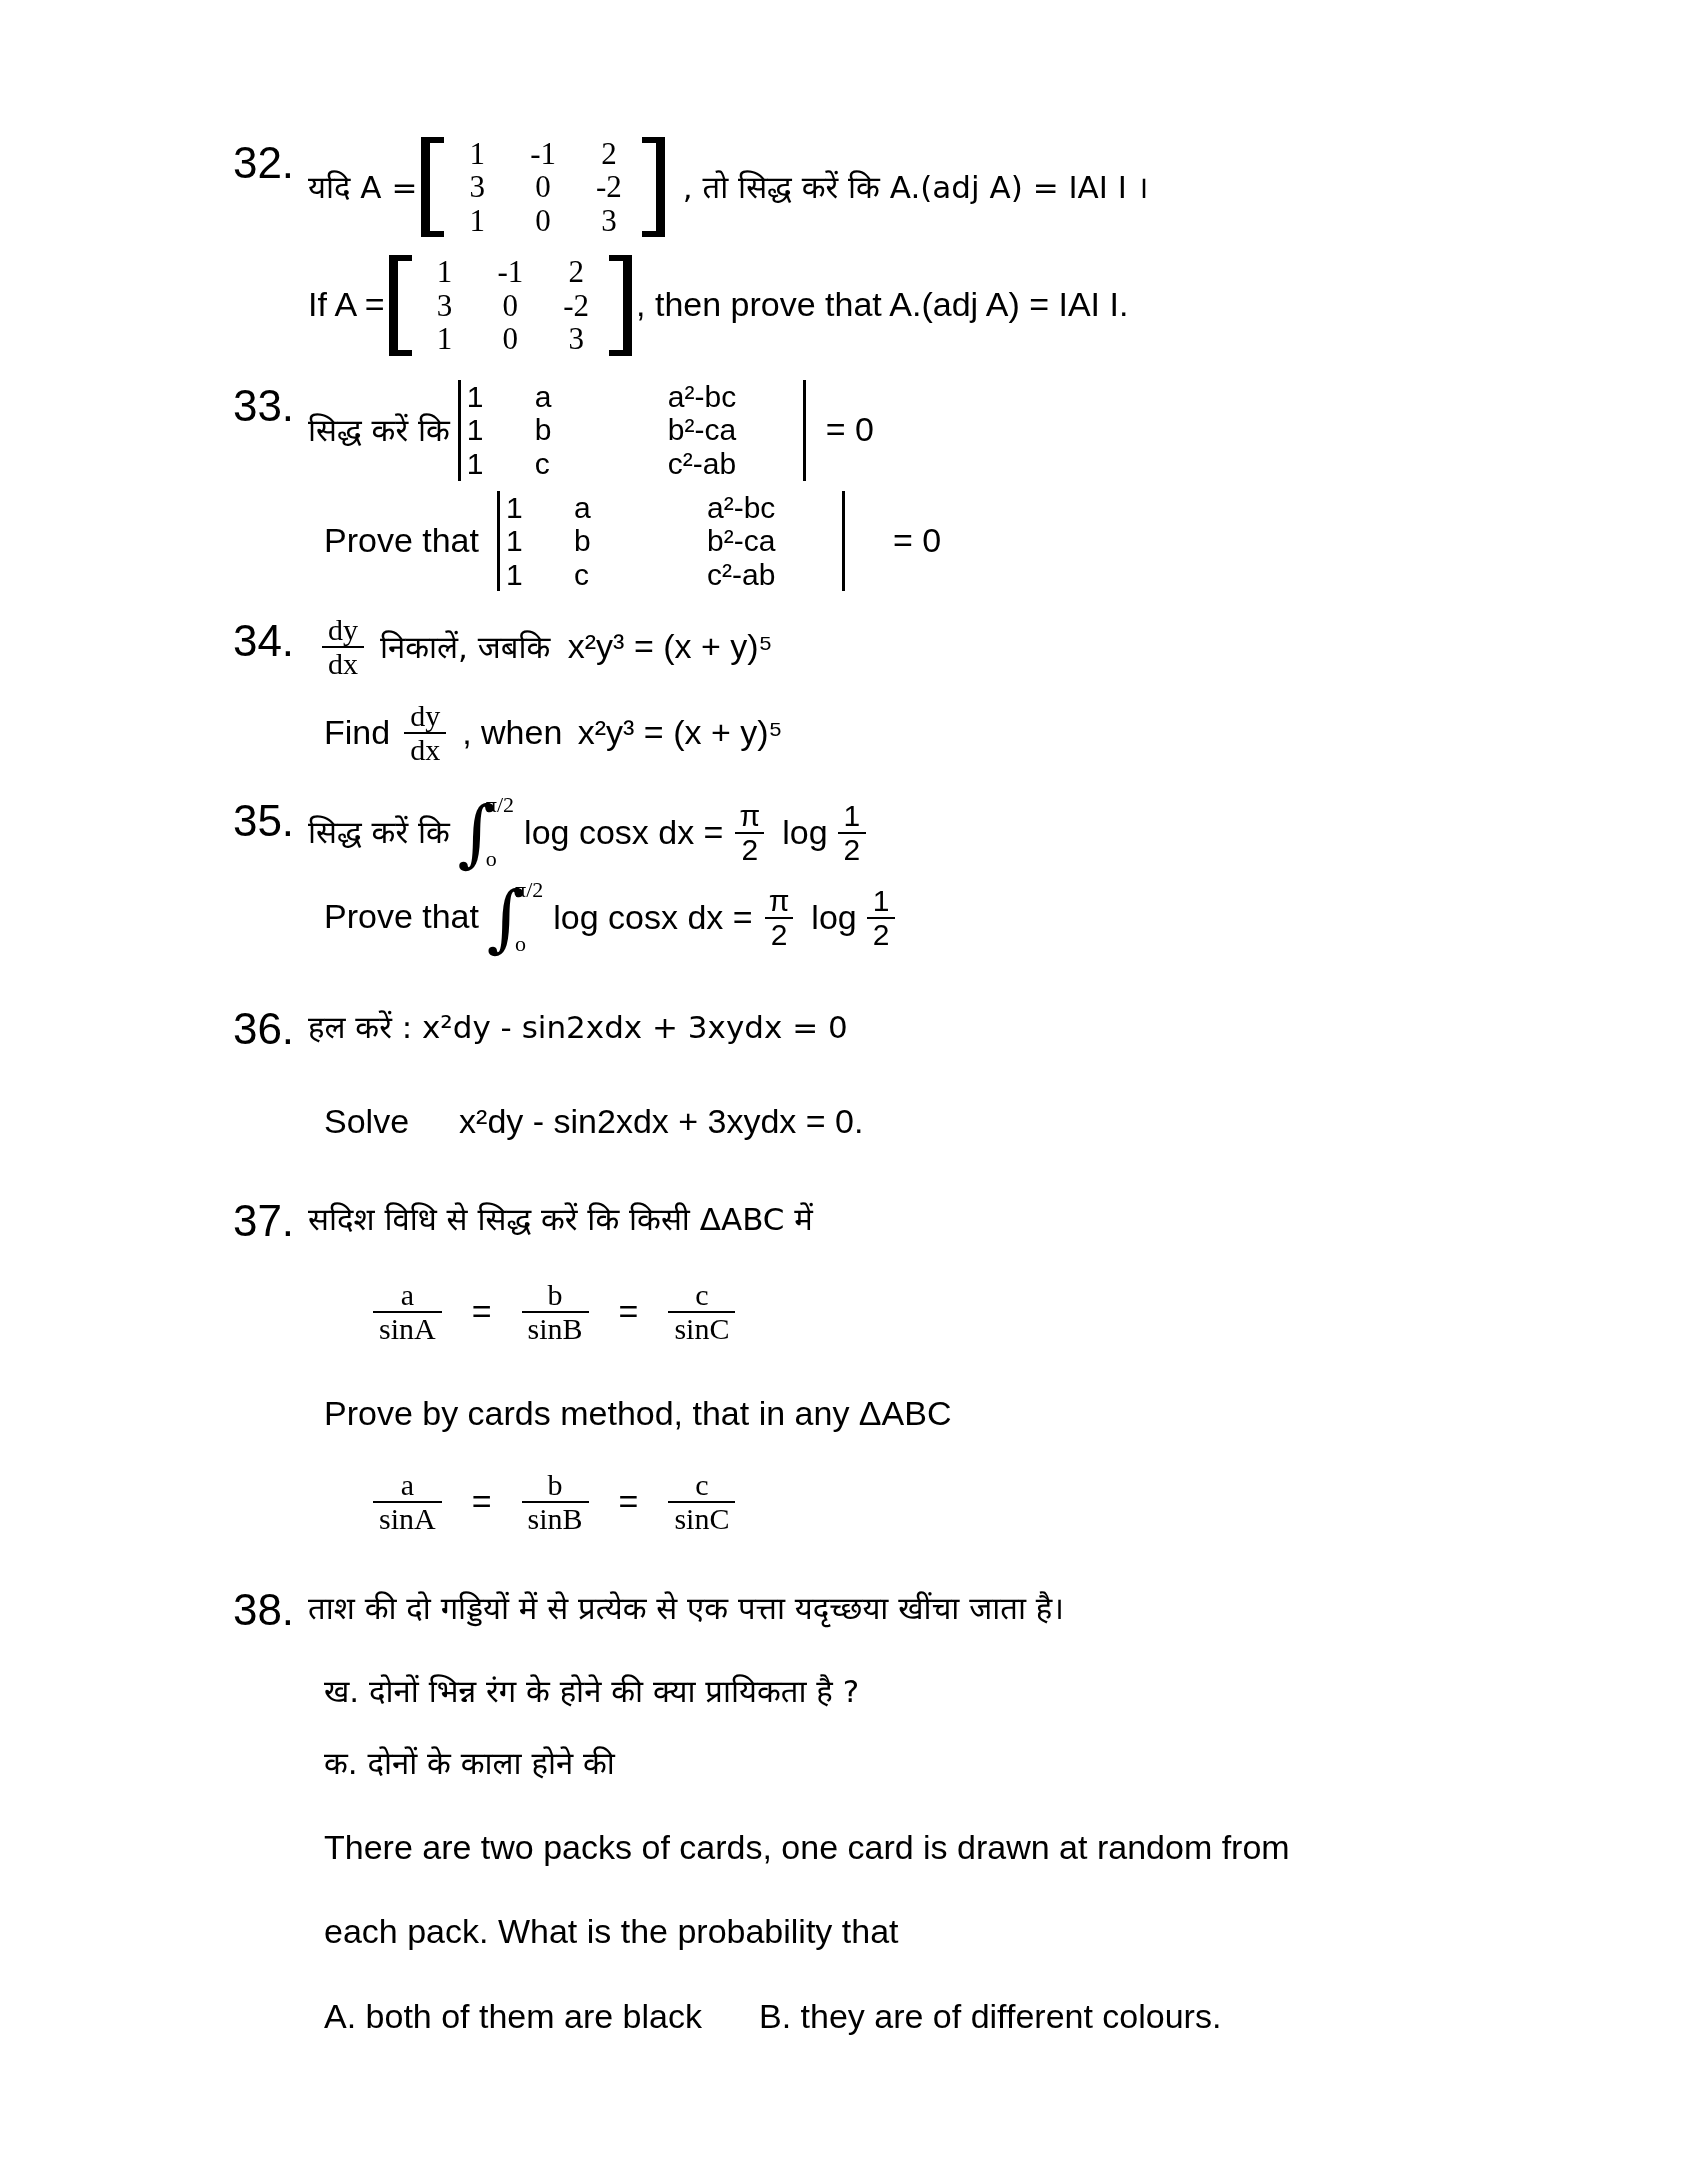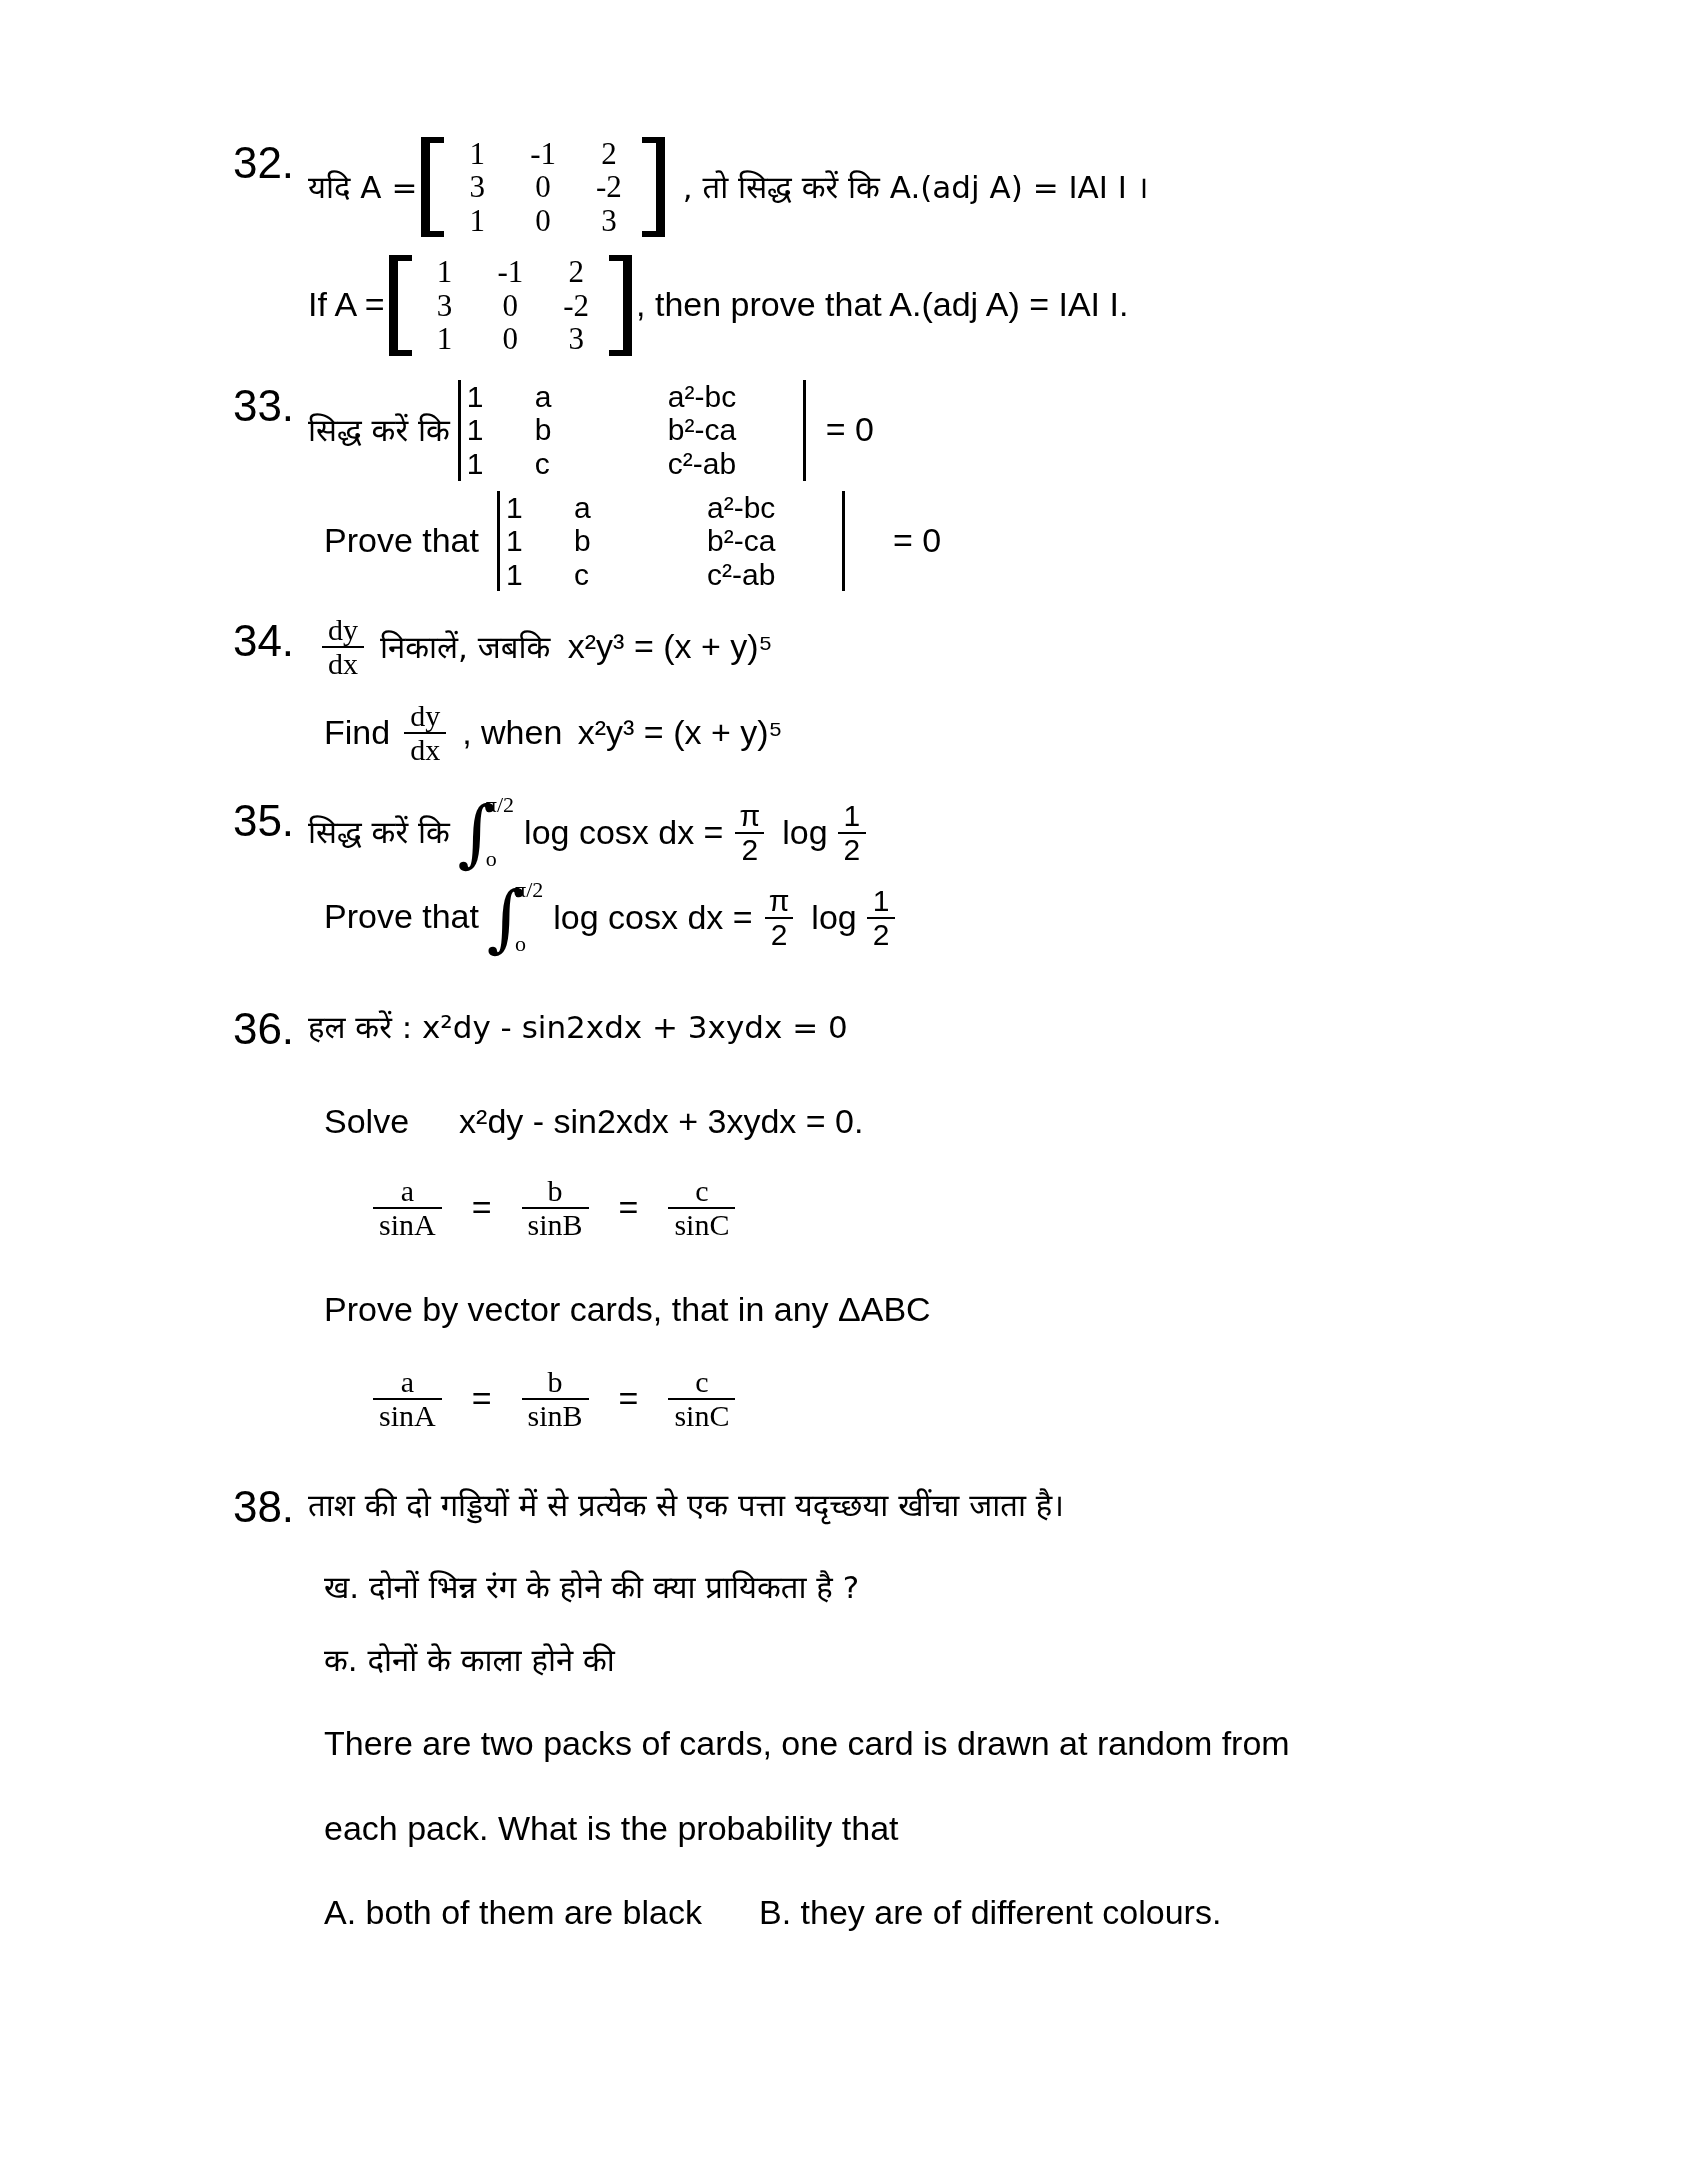--- a/index.html
+++ b/index.html
@@ -312,41 +312,47 @@
     </div>
   </div>
 
   <div class="qrow" style="margin-top:46px; margin-left:213px;">
     <div class="qnum"></div>
     <div class="qbody" style="padding-left:16px;">
       <span class="eng">Solve</span><span class="eng" style="margin-left:50px;">x²dy - sin2xdx + 3xydx = 0.</span>
     </div>
   </div>
 
+  <div class="qrow" style="margin-top:55px; margin-left:213px;">
+    <div class="qnum">37.</div>
+    <div class="qbody">
+      <span class="hindi">सदिश विधि से सिद्ध करें कि किसी ΔABC में</span>
+    </div>
+  </div>
 
   <div class="qrow" style="margin-top:36px; margin-left:213px;">
     <div class="qnum"></div>
     <div class="qbody eqline">
       <span class="frac">
           <span class="num">a</span>
           <span class="den">sinA</span>
         </span><span class="eng" style="margin:0 24px;">=</span><span class="frac">
           <span class="num">b</span>
           <span class="den">sinB</span>
         </span><span class="eng" style="margin:0 24px;">=</span><span class="frac">
           <span class="num">c</span>
           <span class="den">sinC</span>
         </span>
     </div>
   </div>
 
   <div class="qrow" style="margin-top:46px; margin-left:213px;">
     <div class="qnum"></div>
     <div class="qbody" style="padding-left:16px;">
-      <span class="eng">Prove by vector cards, that in any ΔABC</span>
+      <span class="eng">Prove by cards method, that in any ΔABC</span>
     </div>
   </div>
 
   <div class="qrow" style="margin-top:38px; margin-left:213px;">
     <div class="qnum"></div>
     <div class="qbody eqline">
       <span class="frac">
           <span class="num">a</span>
           <span class="den">sinA</span>
         </span><span class="eng" style="margin:0 24px;">=</span><span class="frac">

